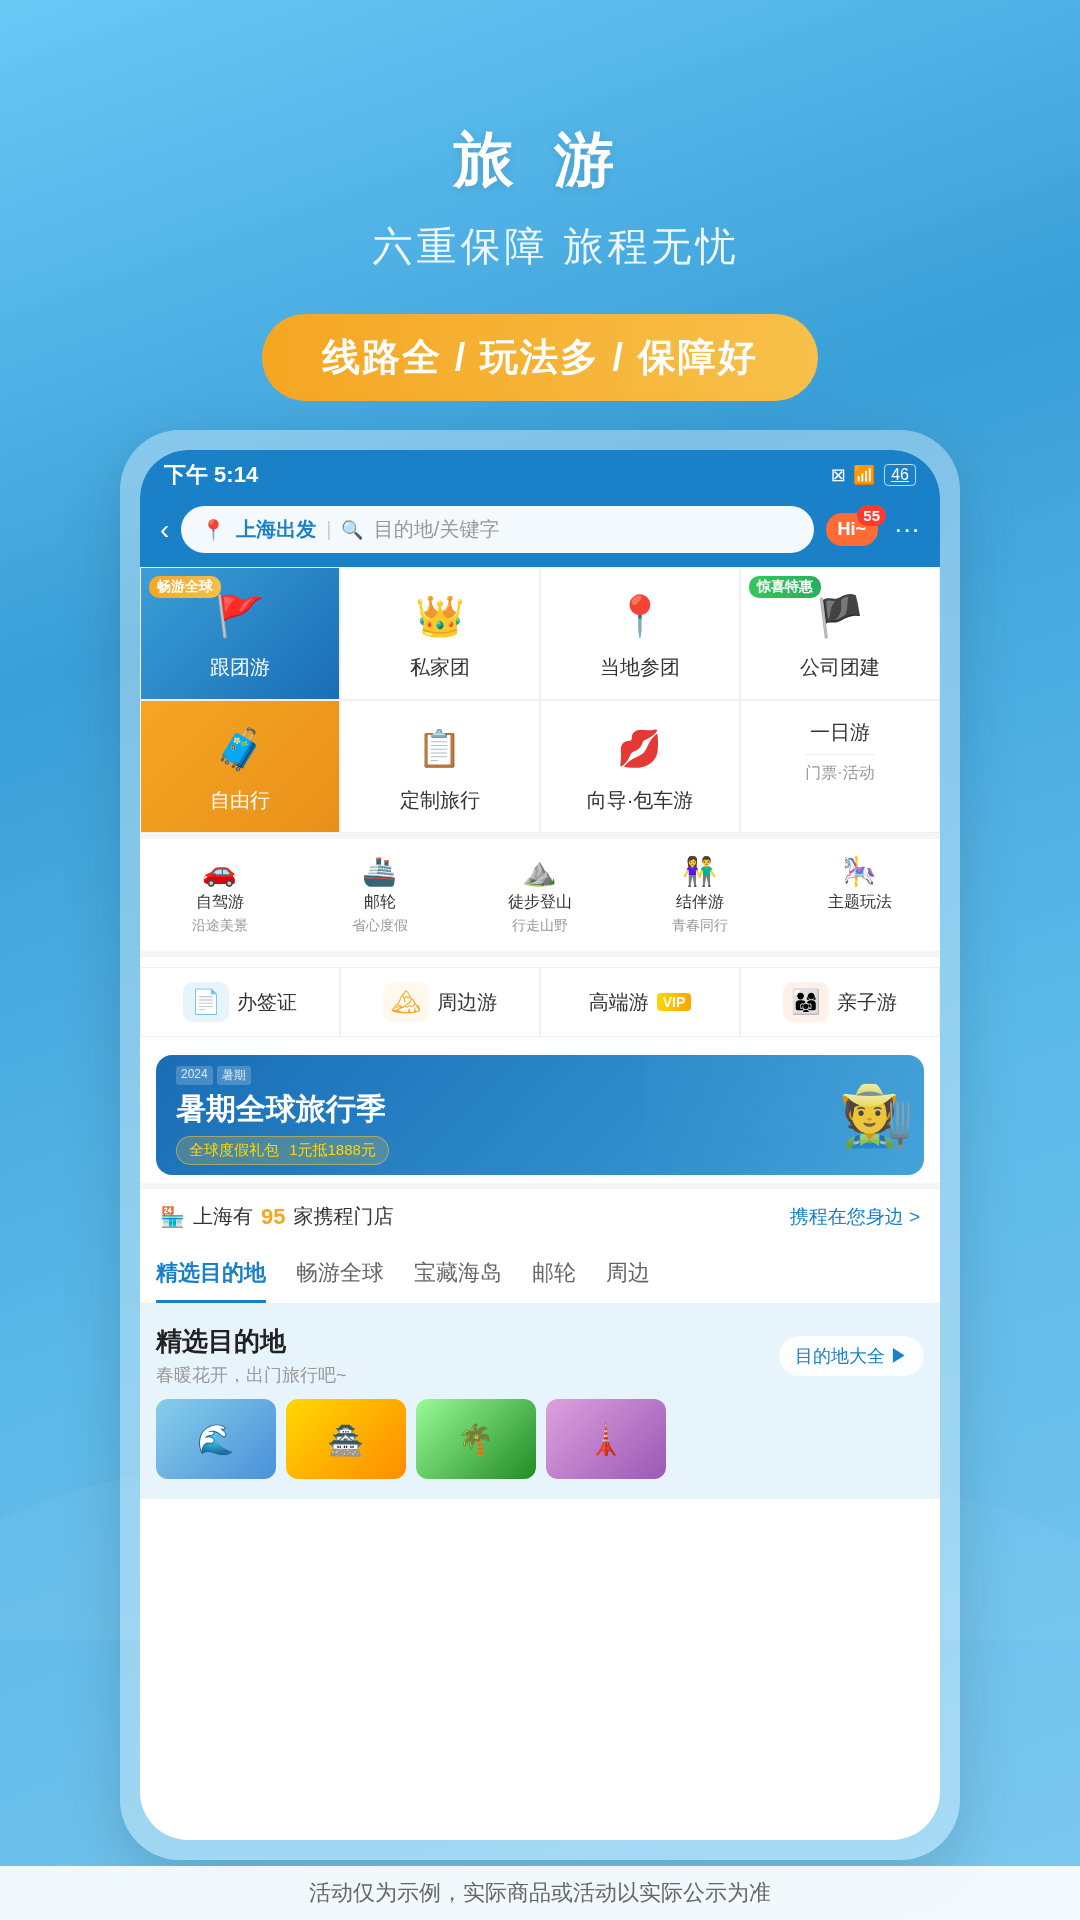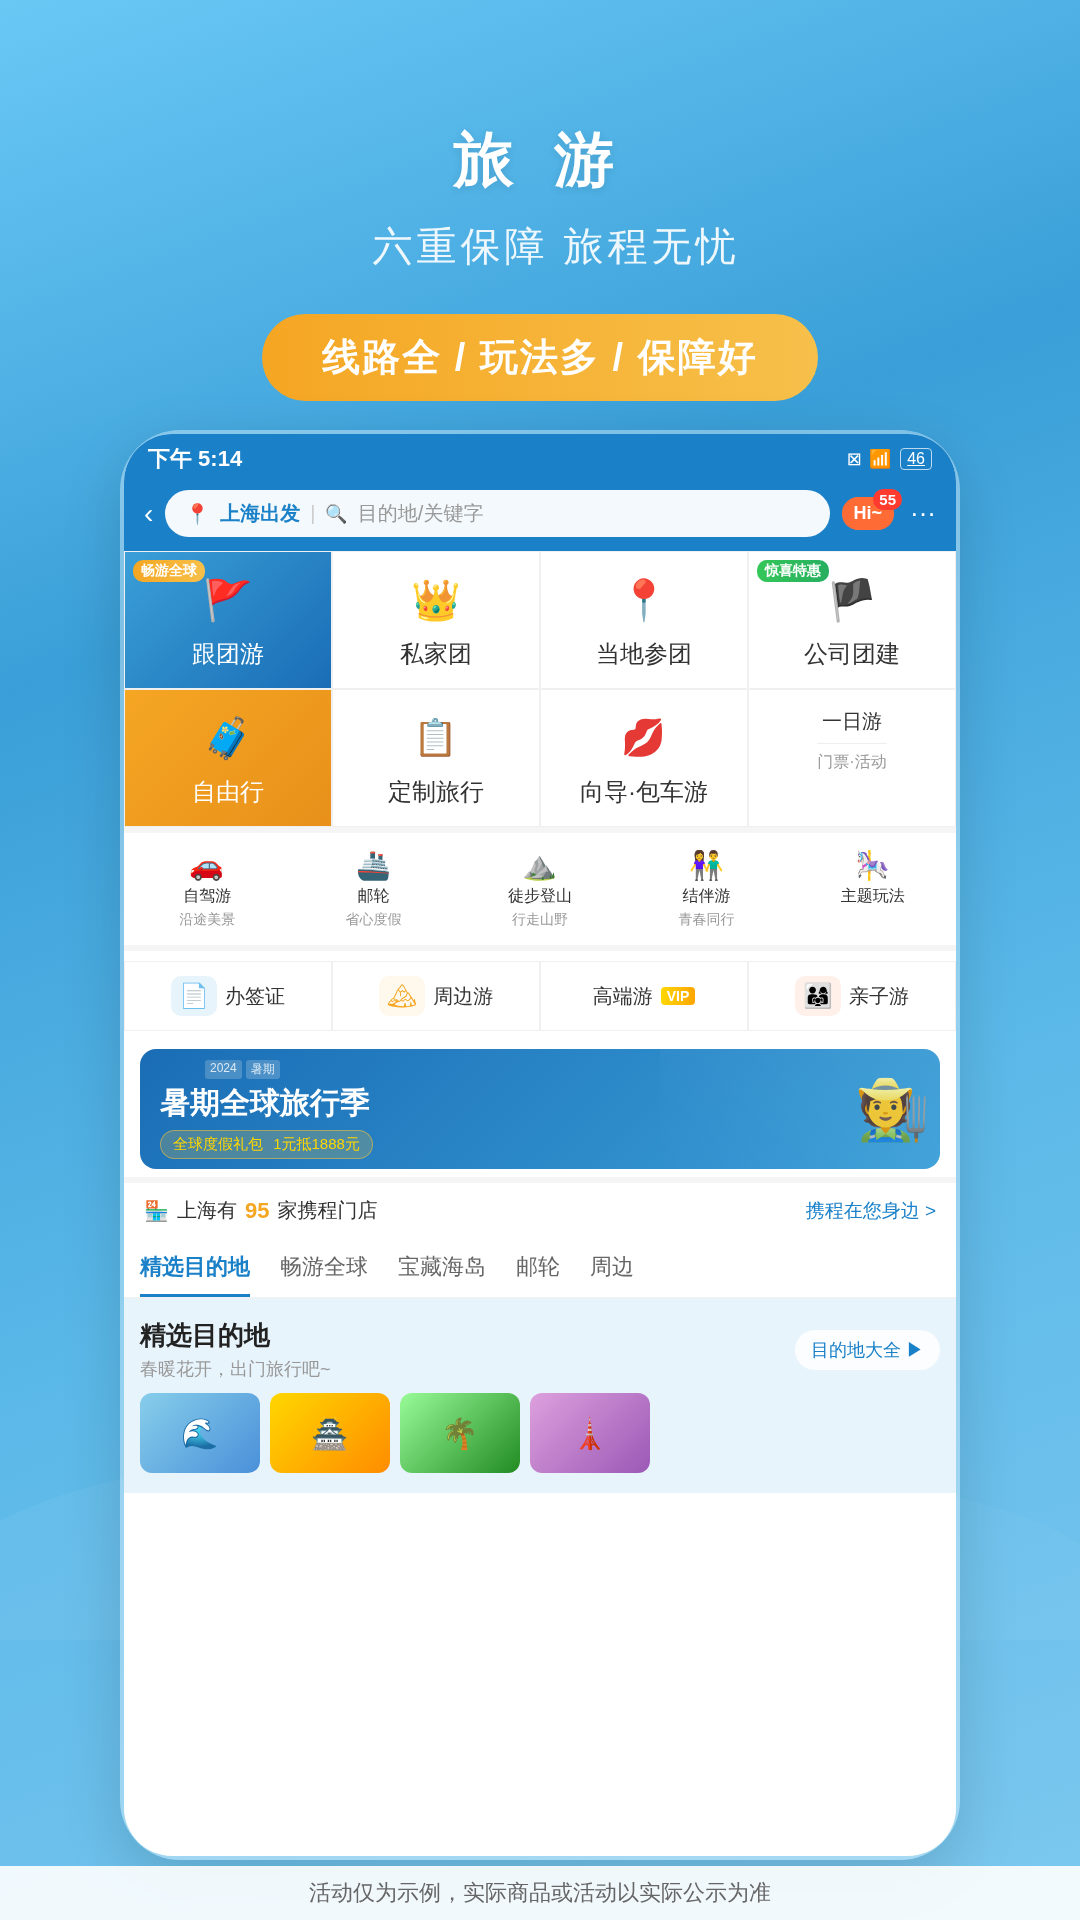--- a/index.html
+++ b/index.html
@@ -51,21 +51,21 @@
       left: 50%;
       transform: translateX(-50%);
       width: 840px;
       height: 1430px;
     }
     .phone-outer {
       width: 100%;
       height: 100%;
       background: rgba(255,255,255,0.35);
       border-radius: 60px;
-      padding: 4px;
+      padding: 20px;
       box-shadow: 0 20px 60px rgba(0,0,0,0.15);
     }
     .phone-inner {
       width: 100%;
       height: 100%;
       background: #fff;
       border-radius: 48px;
       overflow: hidden;
     }
 
@@ -168,21 +168,21 @@
     }
     .cat-icon-wrap {
       width: 60px;
       height: 60px;
       display: flex;
       align-items: center;
       justify-content: center;
       margin-bottom: 8px;
     }
     .cat-label {
-      font-size: 24px;
+      font-size: 20px;
       color: #333;
       font-weight: 500;
     }
     .cat-label-white { color: #fff; }
     .tag-bubble {
       position: absolute;
       top: 8px;
       left: 8px;
       background: linear-gradient(90deg, #f5a623, #f7c04a);
       border-radius: 10px;
@@ -513,21 +513,21 @@
         </div>
         <div class="svc-item">
           <span style="font-size:24px; color:#ff6b35; background:#fff0ea; border-radius:10px; padding:6px 8px;">👨‍👩‍👧</span>
           <span style="font-size:20px; color:#333;">亲子游</span>
         </div>
       </div>
 
       <div class="promo-banner">
         <div class="banner-text">
           <div style="font-size:12px; color:rgba(255,255,255,0.8); margin-bottom:4px; display:flex; gap:4px;">
-            <span style="background:rgba(255,255,255,0.2); border-radius:3px; padding:1px 5px; font-size:12px;margin-left:45px;">2024</span>
+            <span style="background:rgba(255,255,255,0.2); border-radius:3px; padding:1px 5px; font-size:12px;">2024</span>
             <span style="background:rgba(255,255,255,0.2); border-radius:3px; padding:1px 5px; font-size:12px;">暑期</span>
           </div>
           <div class="banner-main">暑期全球旅行季</div>
           <div class="banner-offer">
             <span>全球度假礼包</span>
             <span style="margin-left:6px;">1元抵1888元</span>
           </div>
         </div>
         <div class="banner-bg-decor"></div>
 

